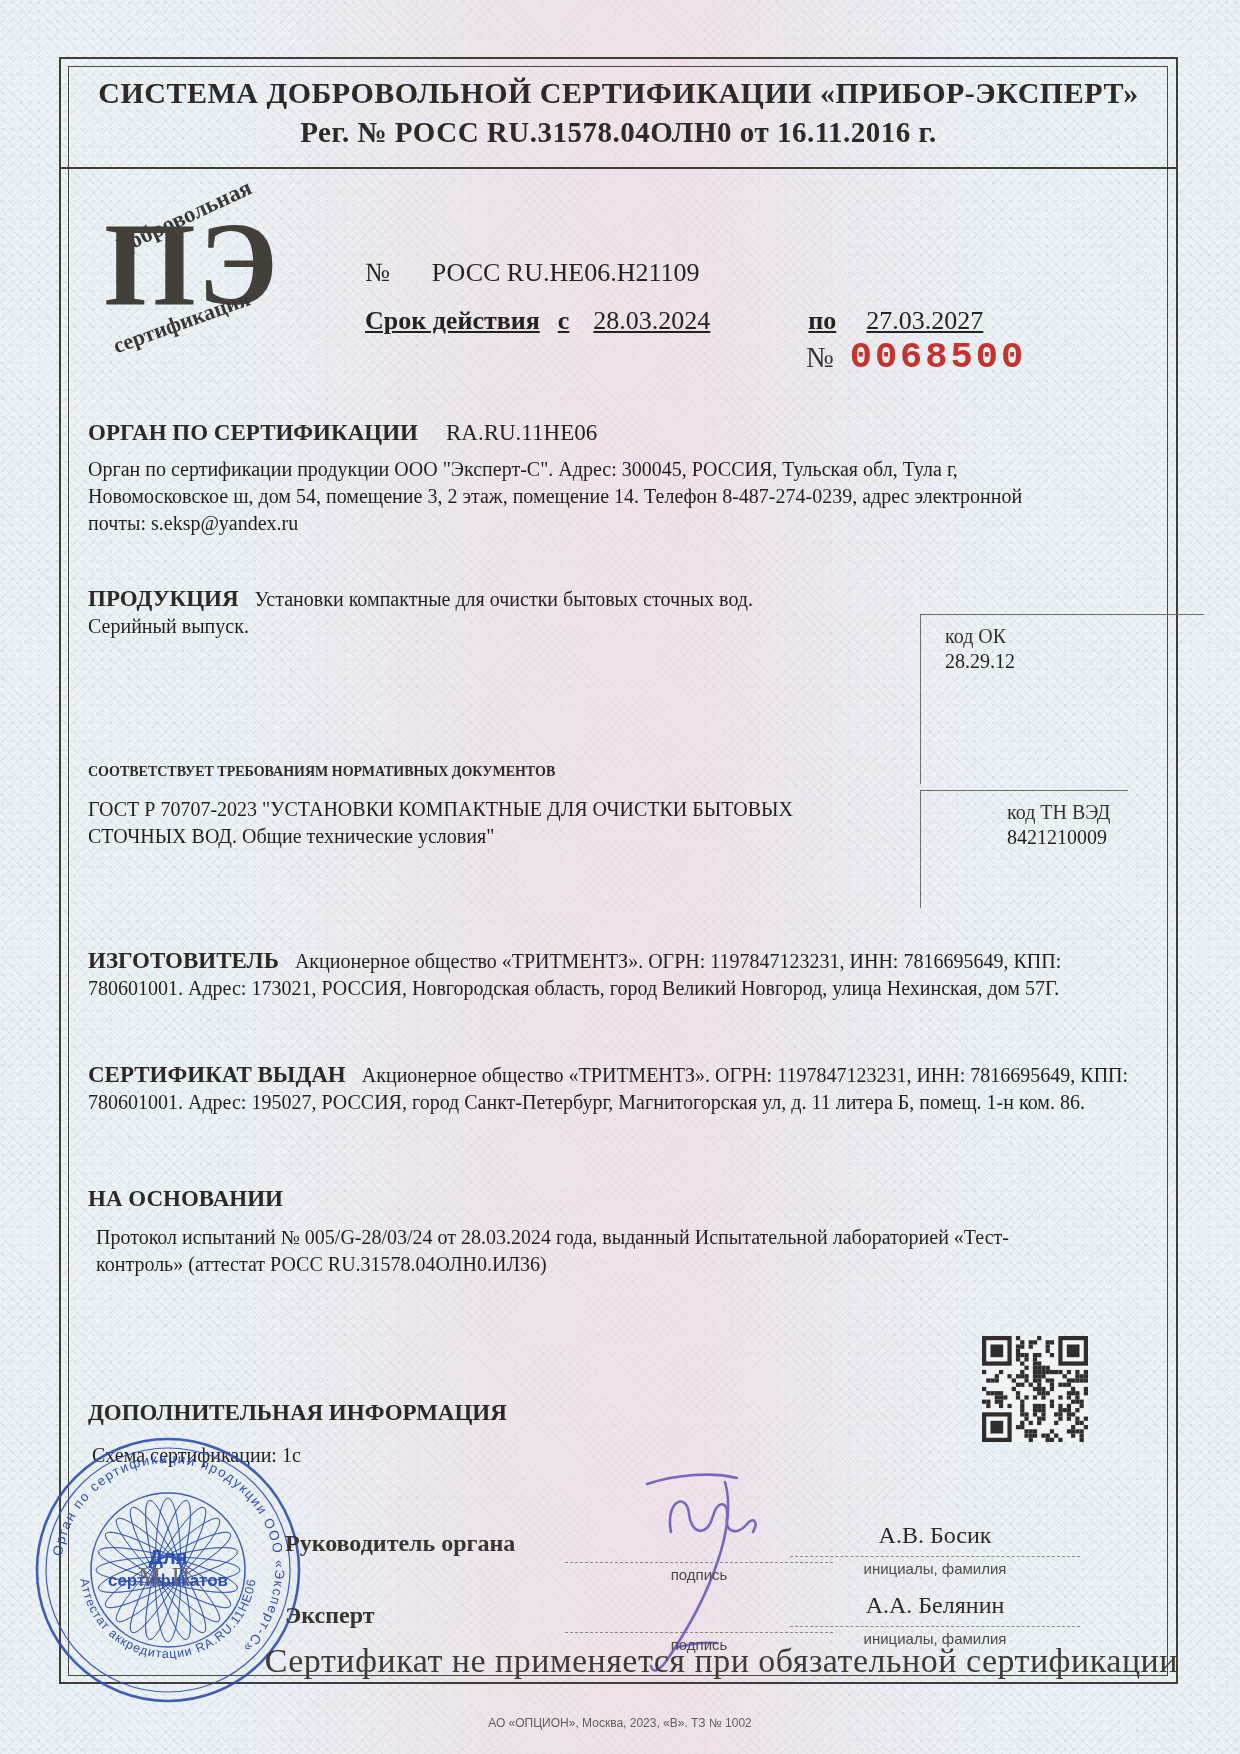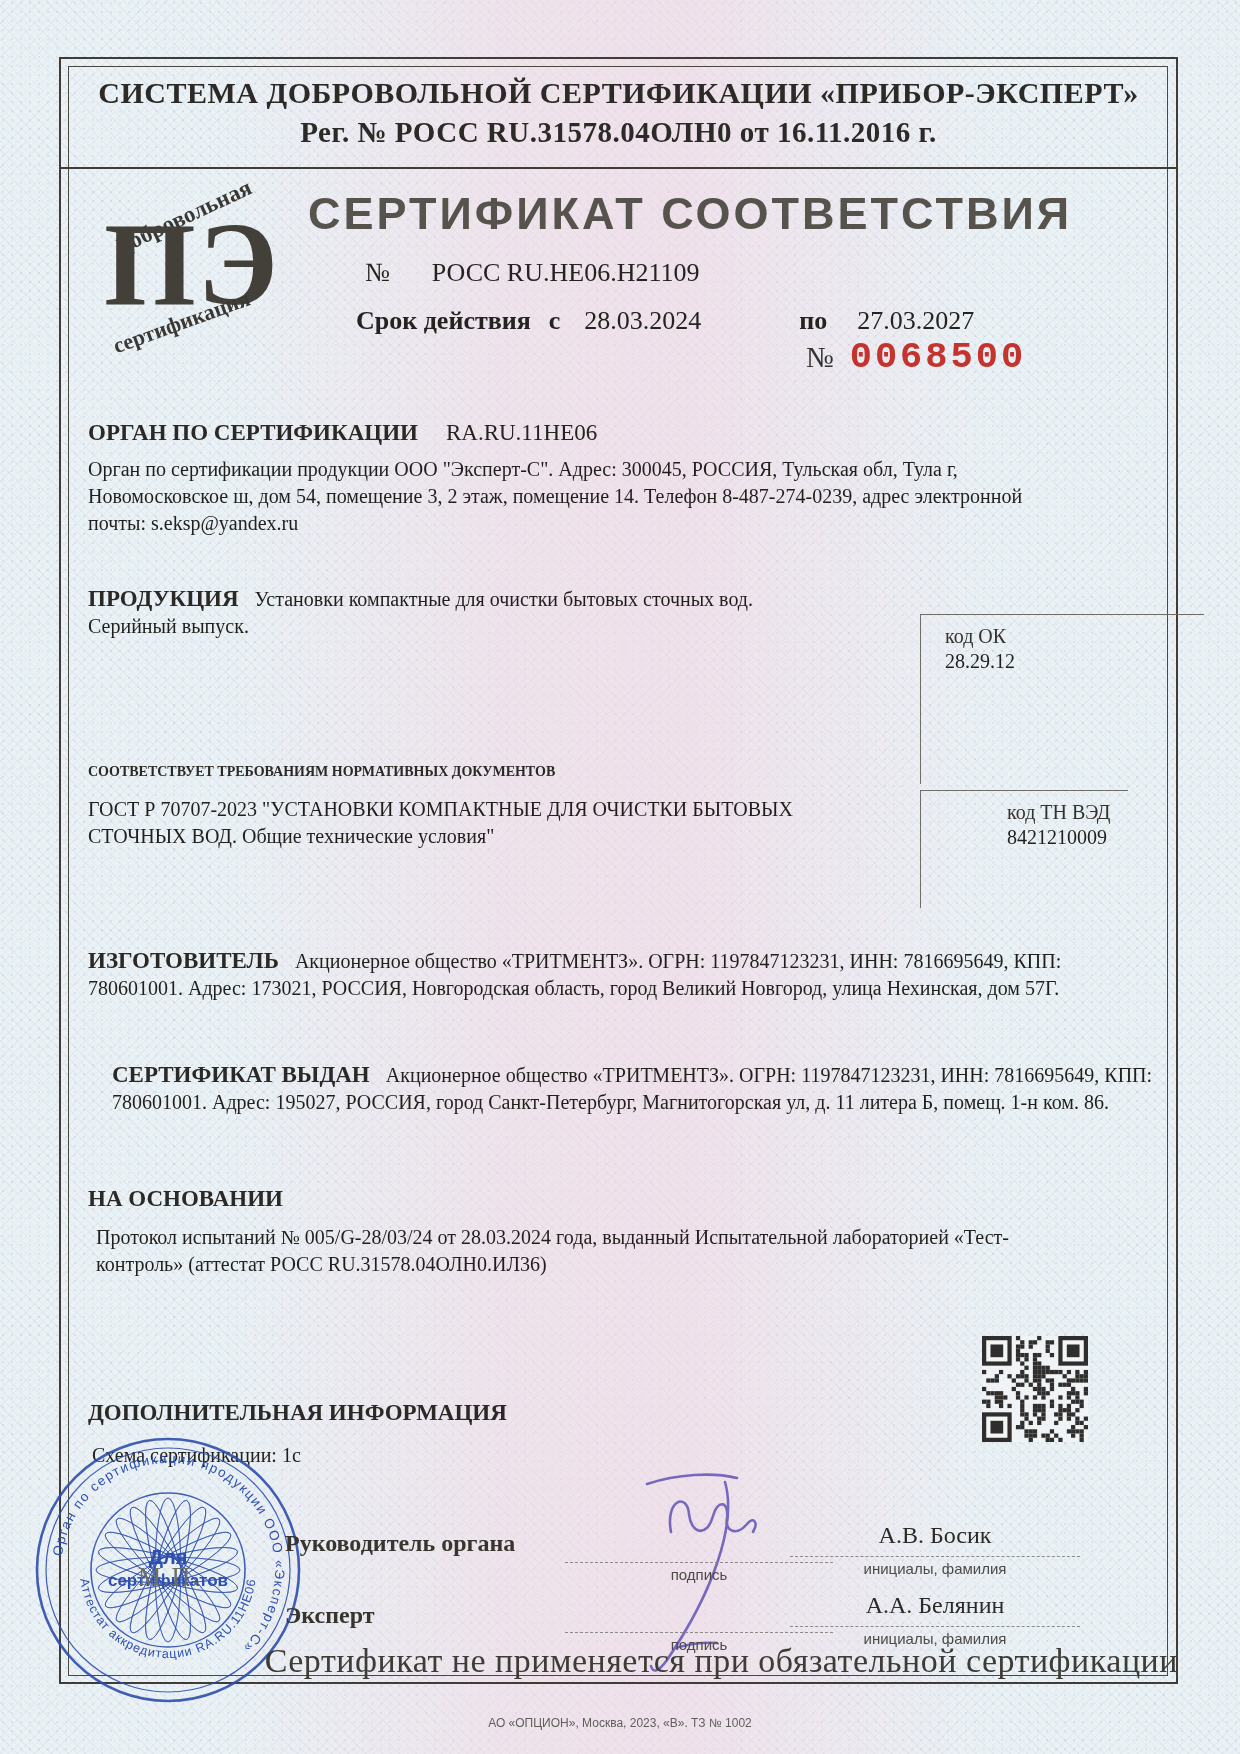--- a/index.html
+++ b/index.html
@@ -60,28 +60,27 @@
     <div class="header-line1">СИСТЕМА ДОБРОВОЛЬНОЙ СЕРТИФИКАЦИИ «ПРИБОР-ЭКСПЕРТ»</div>
     <div class="header-line2">Рег. № РОСС RU.31578.04ОЛН0 от 16.11.2016 г.</div>
   </div>
 
   <div class="abs">
     <div class="abs logo-arc" style="left:116px;top:236px;font-size:23px;transform:rotate(-25deg);">Добровольная</div>
     <div class="abs logo-letters" style="left:104px;top:206px;">ПЭ</div>
     <div class="abs logo-arc" style="left:114px;top:334px;font-size:22px;transform:rotate(-20deg);">сертификация</div>
   </div>
 
-  <div class="abs doc-title" style="left:308px;top:188px;">СЕРТИФИКАТ СООТВЕТСТВИЯ</div>
 
   <div class="abs row-flex cert-no" style="left:365px;top:258px;gap:42px;">
     <span>№</span>
     <span>РОСС RU.НЕ06.Н21109</span>
   </div>
 
-  <div class="abs row-flex validity" style="left:356px;top:306px;">
+  <div class="abs row-flex validity" style="left:365px;top:306px;text-decoration:underline;">
     <span class="lbl-b">Срок действия</span>
     <span class="lbl-b" style="margin-left:18px;">с</span>
     <span style="margin-left:24px;">28.03.2024</span>
     <span class="lbl-b" style="margin-left:98px;">по</span>
     <span style="margin-left:30px;">27.03.2027</span>
   </div>
 
   <div class="abs row-flex" style="left:806px;top:336px;gap:16px;">
     <span class="form-no-label">№</span>
     <span class="form-no-digits">0068500</span>
@@ -105,21 +104,21 @@
   <p class="abs body-text" style="left:88px;top:796px;width:748px;">ГОСТ Р 70707-2023 "УСТАНОВКИ КОМПАКТНЫЕ ДЛЯ ОЧИСТКИ БЫТОВЫХ СТОЧНЫХ ВОД. Общие технические условия"</p>
   <div class="abs code-box" style="left:920px;top:790px;width:208px;height:118px;padding-left:86px;">
     <div class="code-label">код ТН ВЭД</div>
     <div class="code-value">8421210009</div>
   </div>
 
   <p class="abs para" style="left:88px;top:948px;width:1045px;">
     <span class="h h-inline">ИЗГОТОВИТЕЛЬ</span><span class="body-text">Акционерное общество «ТРИТМЕНТЗ». ОГРН: 1197847123231, ИНН: 7816695649, КПП: 780601001. Адрес: 173021, РОССИЯ, Новгородская область, город Великий Новгород, улица Нехинская, дом 57Г.</span>
   </p>
 
-  <p class="abs para" style="left:88px;top:1062px;width:1045px;margin-left:24px;">
+  <p class="abs para" style="left:88px;top:1062px;width:1045px;">
     <span class="h h-inline">СЕРТИФИКАТ ВЫДАН</span><span class="body-text">Акционерное общество «ТРИТМЕНТЗ». ОГРН: 1197847123231, ИНН: 7816695649, КПП: 780601001. Адрес: 195027, РОССИЯ, город Санкт-Петербург, Магнитогорская ул, д. 11 литера Б, помещ. 1-н ком. 86.</span>
   </p>
 
   <div class="abs h" style="left:88px;top:1186px;">НА ОСНОВАНИИ</div>
   <p class="abs body-text" style="left:96px;top:1224px;width:915px;">Протокол испытаний № 005/G-28/03/24 от 28.03.2024 года, выданный Испытательной лабораторией «Тест-контроль» (аттестат РОСС RU.31578.04ОЛН0.ИЛ36)</p>
 
   <svg class="abs" style="left:982px;top:1336px;" width="106" height="106" viewBox="0 0 105 105" fill="#2f2e2c">
     <rect x="-3" y="-3" width="111" height="111" fill="#f2f5f6" opacity="0.7"></rect>
     <g id="qr-modules">
         <rect x="33.6" y="0" width="4.2" height="4.2"></rect>

